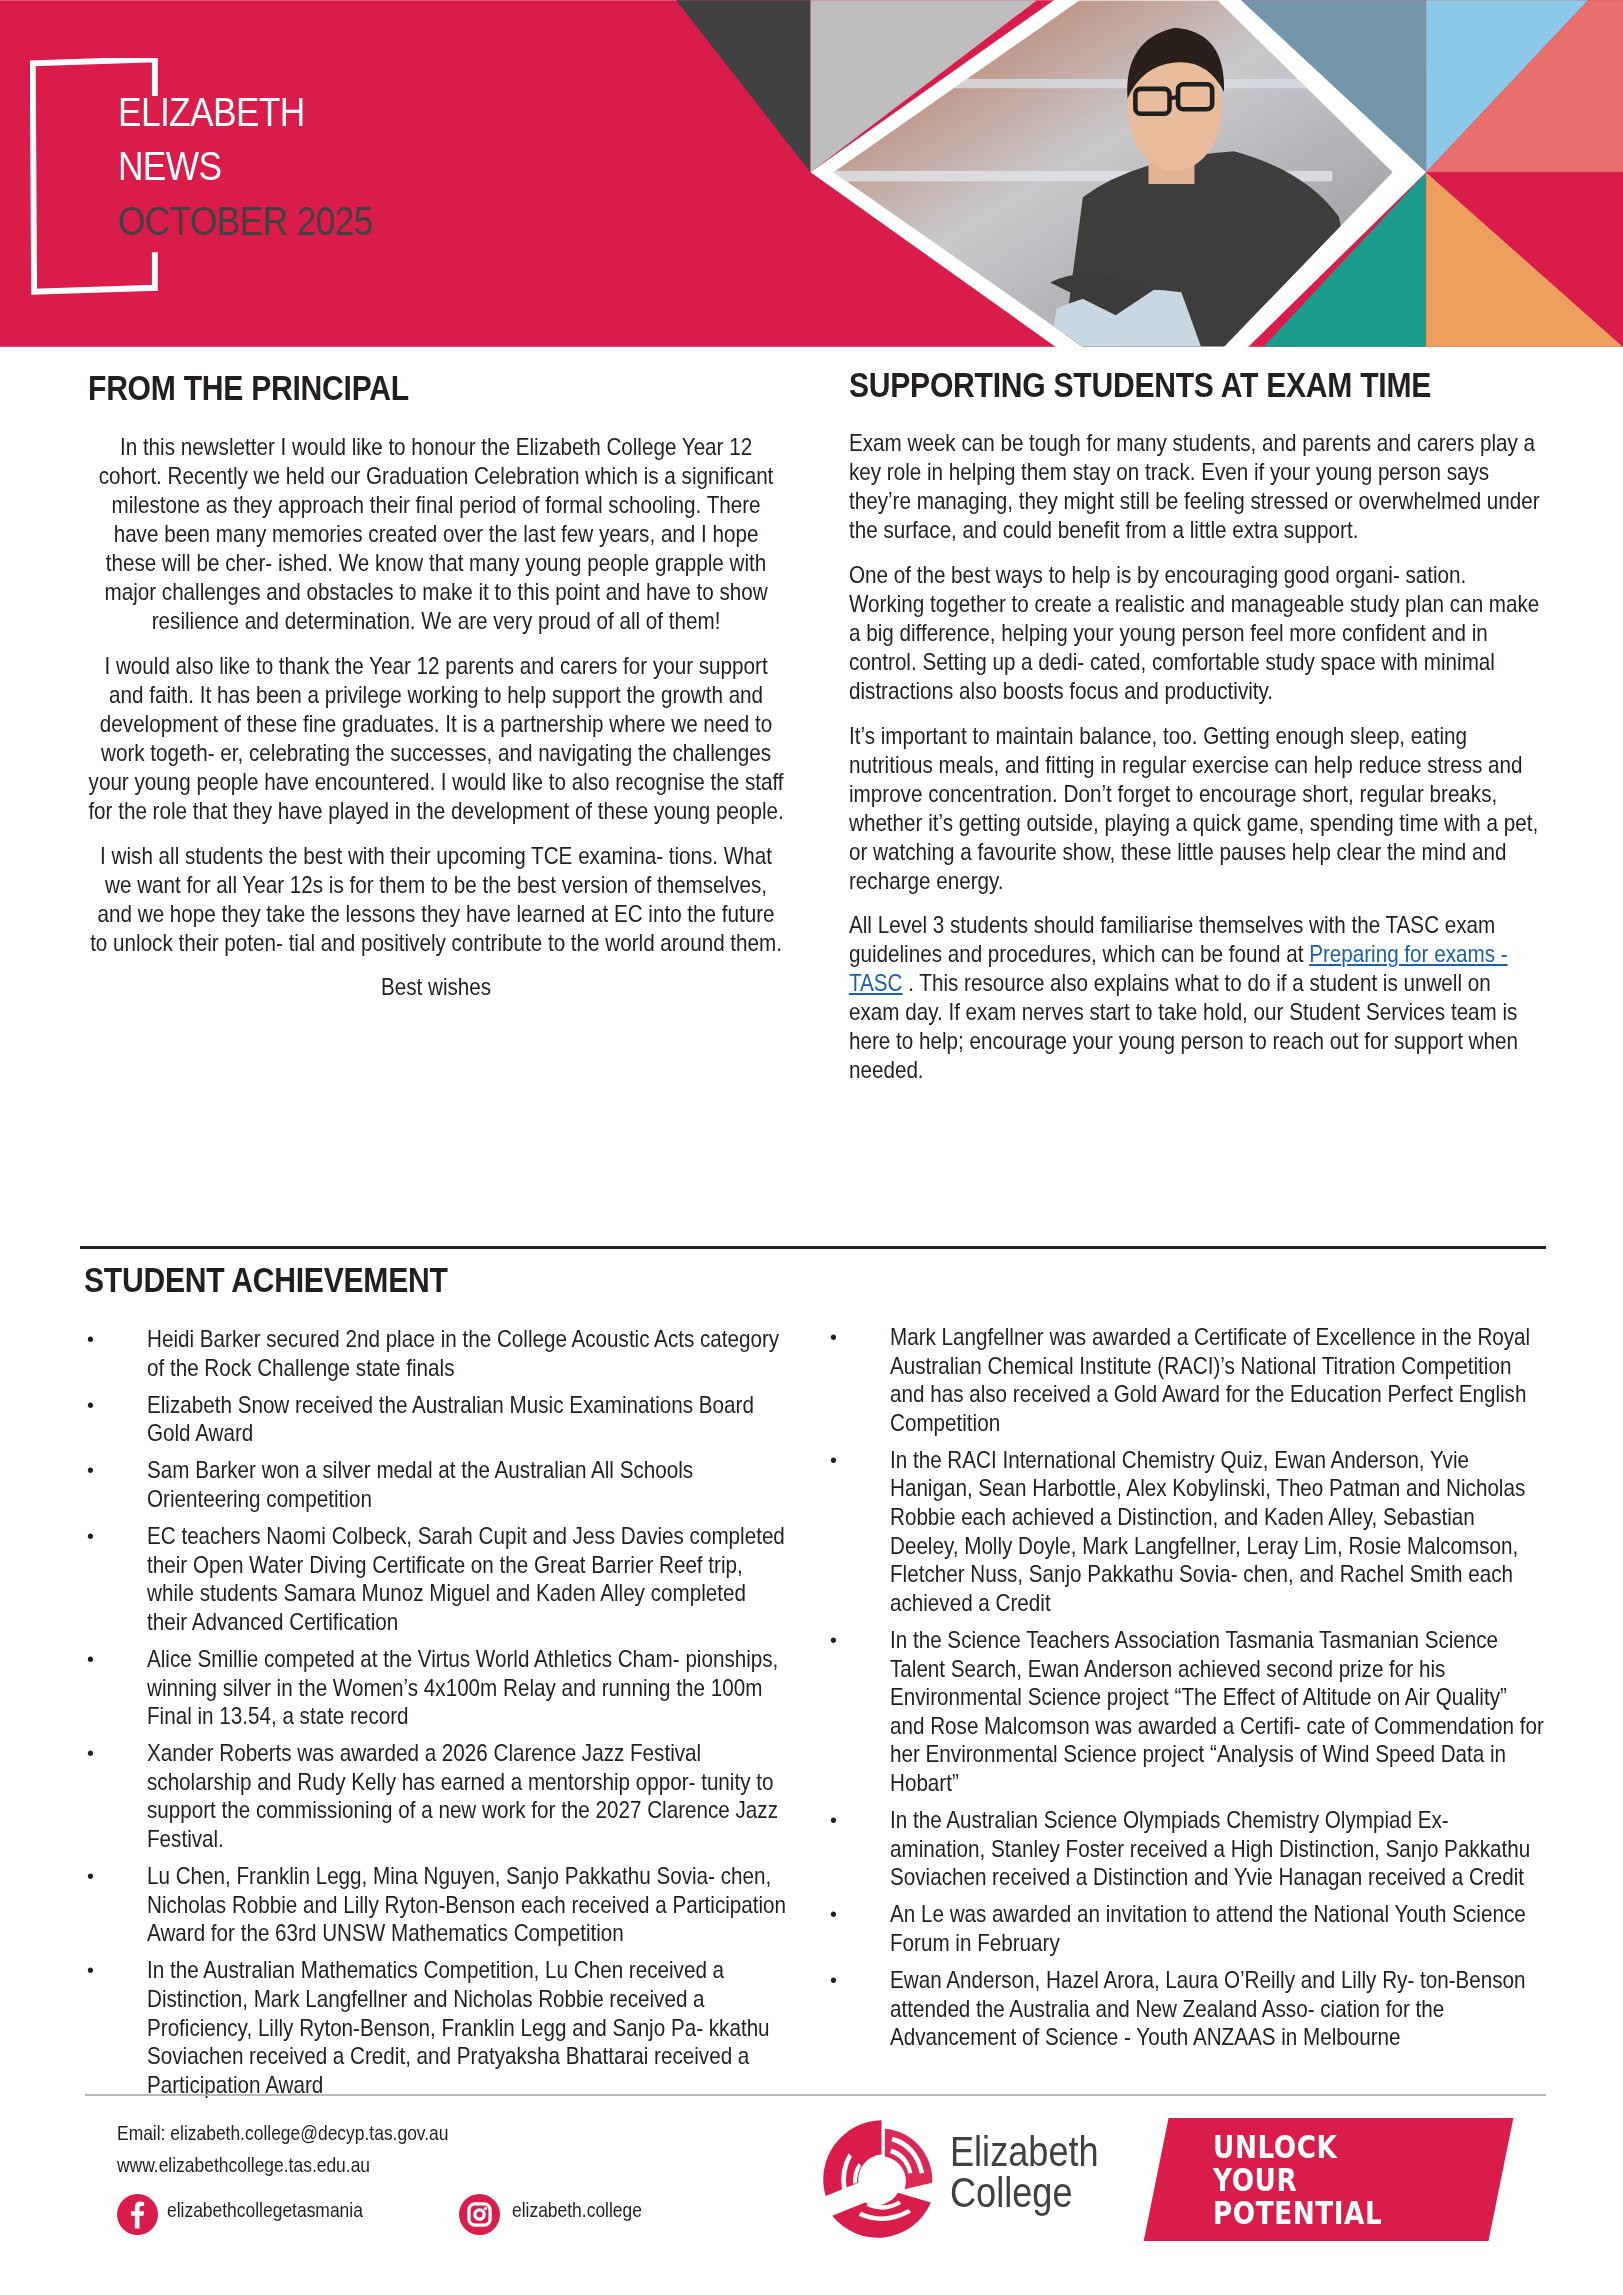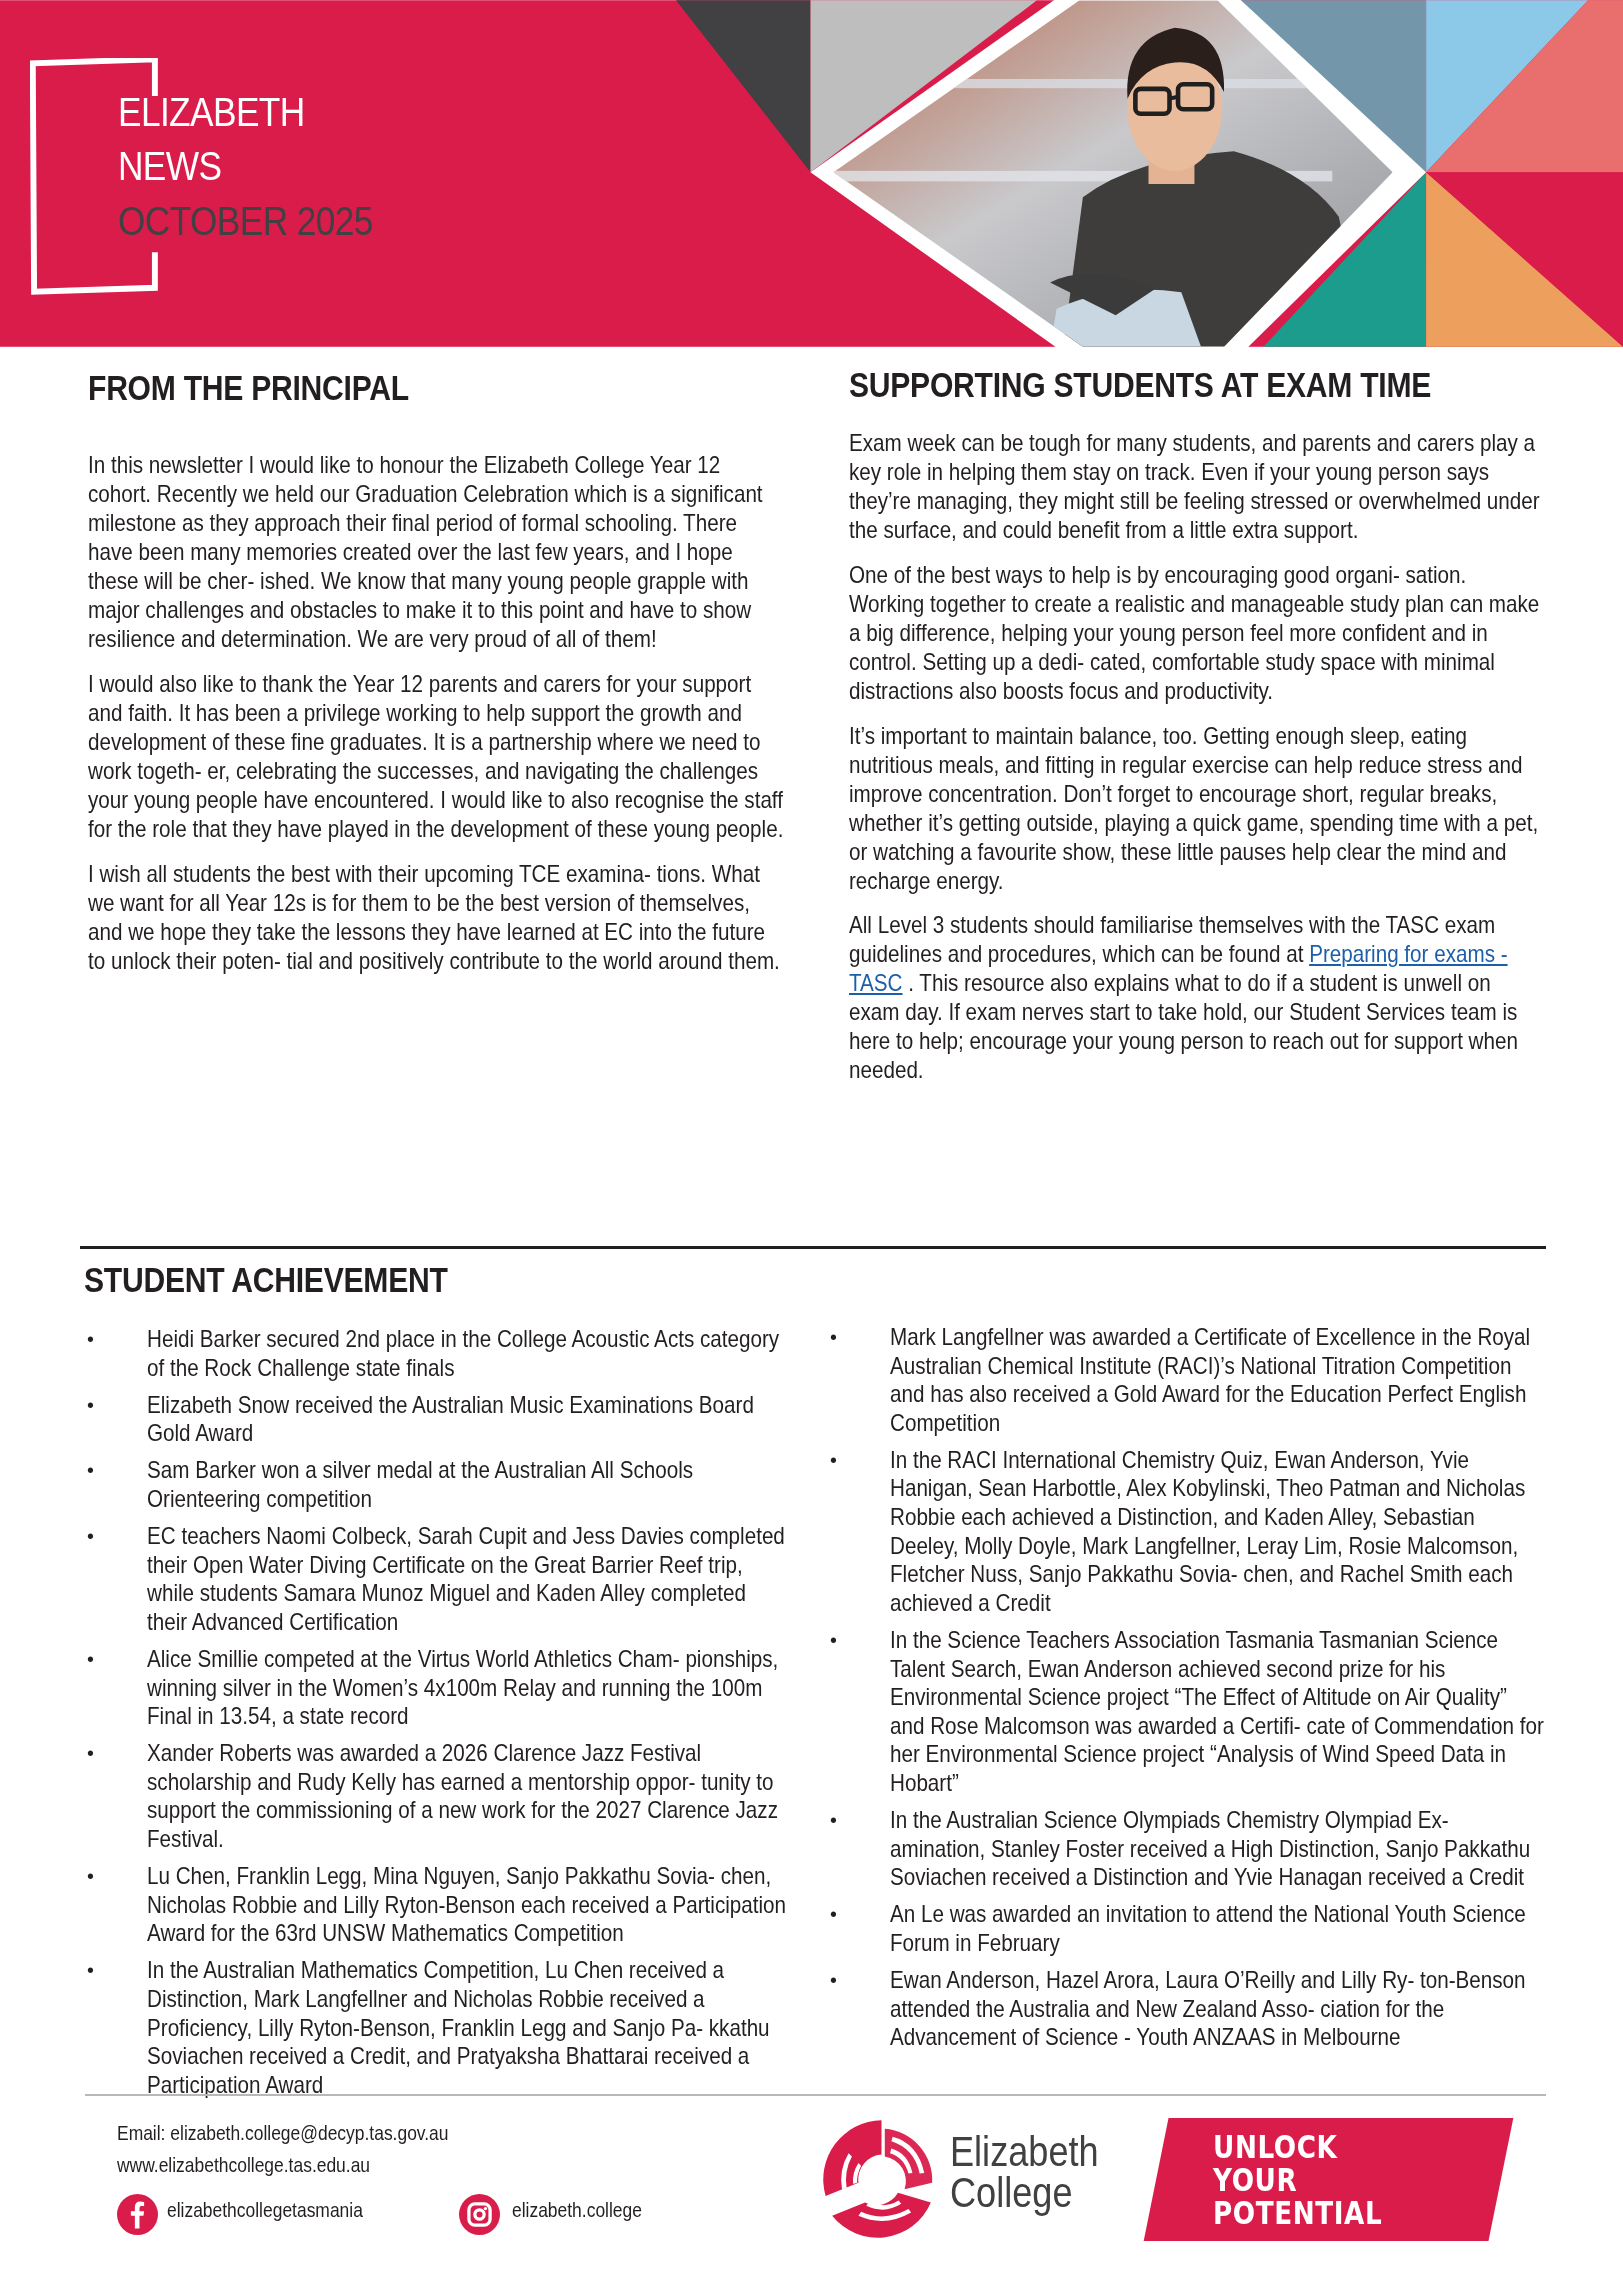--- a/index.html
+++ b/index.html
@@ -102,29 +102,32 @@
     <polyline points="190,58 190,2 4,8 6,356 190,350 190,296" fill="none" stroke="#ffffff" stroke-width="9"></polyline>
   </svg>
   <div class="title-text">
     <div class="title-line white">ELIZABETH</div>
     <div class="title-line white">NEWS</div>
     <div class="title-line dark">OCTOBER 2025</div>
   </div>
 </div>
 
 <h2 class="section-heading" style="left:88px; top:368px;">FROM THE PRINCIPAL</h2>
-<div class="body-col" style="left:88px; top:450px; width:696px;">
+<div class="body-col" style="left:88px; top:432px; width:696px;text-align:center;">
   <p>
       <span class="fit">In this newsletter I would like to honour the Elizabeth College Year 12 cohort. Recently we held our Graduation Celebration which is a significant milestone as they approach their final period of formal schooling. There have been many memories created over the last few years, and I hope these will be cher- ished. We know that many young people grapple with major challenges and obstacles to make it to this point and have to show resilience and determination. We are very proud of all of them!</span>
     </p>
   <p>
       <span class="fit">I would also like to thank the Year 12 parents and carers for your support and faith. It has been a privilege working to help support the growth and development of these fine graduates. It is a partnership where we need to work togeth- er, celebrating the successes, and navigating the challenges your young people have encountered. I would like to also recognise the staff for the role that they have played in the development of these young people.</span>
     </p>
   <p>
       <span class="fit">I wish all students the best with their upcoming TCE examina- tions. What we want for all Year 12s is for them to be the best version of themselves, and we hope they take the lessons they have learned at EC into the future to unlock their poten- tial and positively contribute to the world around them.</span>
+    </p>
+  <p>
+      <span class="fit">Best wishes</span>
     </p>
 </div>
 
 <h2 class="section-heading" style="left:849px; top:365px;">SUPPORTING STUDENTS AT EXAM TIME</h2>
 <div class="body-col" style="left:849px; top:428px; width:696px;">
   <p>
       <span class="fit">Exam week can be tough for many students, and parents and carers play a key role in helping them stay on track. Even if your young person says they’re managing, they might still be feeling stressed or overwhelmed under the surface, and could benefit from a little extra support.</span>
     </p>
   <p>
       <span class="fit">One of the best ways to help is by encouraging good organi- sation. Working together to create a realistic and manageable study plan can make a big difference, helping your young person feel more confident and in control. Setting up a dedi- cated, comfortable study space with minimal distractions also boosts focus and productivity.</span>

